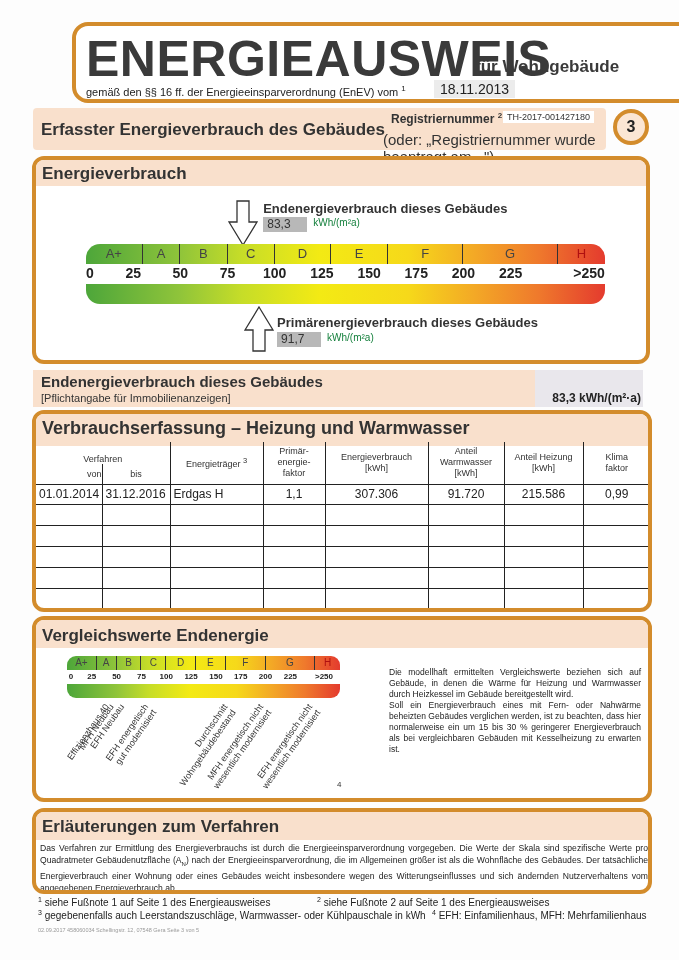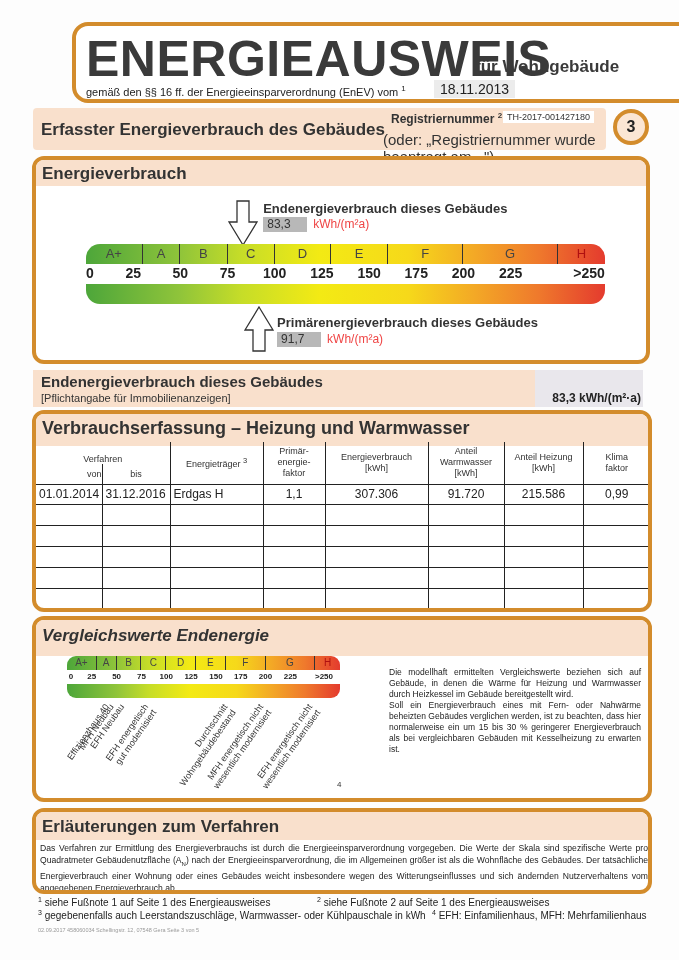--- a/index.html
+++ b/index.html
@@ -33,21 +33,21 @@
   .scale-top { position: absolute; height: 20px; border-radius: 14px 14px 0 0; overflow: hidden;
     background: linear-gradient(to right, #4da63a 0%, #8fc43a 18%, #c6dd28 30%, #f3ea14 45%, #f6d91a 62%, #f3a826 75%, #ef7a2c 87%, #e43b2e 100%); }
   .scale-bot { position: absolute; height: 20px; border-radius: 0 0 14px 14px; overflow: hidden;
     background: linear-gradient(to right, #4da63a 0%, #8fc43a 18%, #c6dd28 30%, #f3ea14 45%, #f6d91a 62%, #f3a826 75%, #ef7a2c 87%, #e43b2e 100%); }
   .cls { position: absolute; top: 0; height: 100%; text-align: center; font-size: 13px; color: #444; border-right: 1.5px solid #333; line-height: 20px; }
   .cls:last-child { border-right: none; color: #b01010; }
   .tick { position: absolute; font-size: 14px; font-weight: bold; color: #222; transform: translateX(-50%); }
 
   .arrow { position: absolute; }
   .val-box { position: absolute; background: #b8b8b8; font-size: 12px; color: #333; padding: 0 4px; width: 44px; height: 15px; line-height: 15px; }
-  .unit { position: absolute; font-size: 12px; color: #ef4444; }
+  .unit { position: absolute; font-size: 10px; color: #15803d; }
   .ev-label { position: absolute; font-size: 13px; font-weight: bold; color: #333; }
 
   
   #end-bar { position: absolute; left: 33px; top: 370px; width: 610px; height: 37px; background: #f9e0cc; }
   #end-bar-title { position: absolute; left: 8px; top: 3px; font-size: 15px; font-weight: bold; color: #333; }
   #end-bar-sub { position: absolute; left: 8px; top: 22px; font-size: 11px; color: #333; }
   #end-bar-val-bg { position: absolute; right: 0; top: 0; width: 108px; height: 37px; background: #e9e7ec; }
   #end-bar-val { position: absolute; right: 2px; top: 21px; font-size: 12px; font-weight: bold; color: #222; }
 
   
@@ -244,21 +244,21 @@
           <td class="empty"></td>
           <td class="empty"></td>
           <td class="empty"></td>
           <td class="empty"></td>
         </tr>
       </tbody>
   </table>
 </div>
 
 <div class="box" id="vg-box">
-  <div class="sec-head" style="height:36px;font-style:italic;">
+  <div class="sec-head" style="height:28px;">
       <span style="top:6px;">Vergleichswerte Endenergie</span>
     </div>
   <div class="scale-top" id="vg-scale-top" style="left:31px; top:36px; width:273px; height:14px; border-radius:9px 9px 0 0;">
       <div class="cls" style="left: 0px; width: 29.7818px; font-size: 10px; line-height: 14px;">A+</div>
       <div class="cls" style="left: 29.7818px; width: 19.8545px; font-size: 10px; line-height: 14px;">A</div>
       <div class="cls" style="left: 49.6364px; width: 24.8182px; font-size: 10px; line-height: 14px;">B</div>
       <div class="cls" style="left: 74.4545px; width: 24.8182px; font-size: 10px; line-height: 14px;">C</div>
       <div class="cls" style="left: 99.2727px; width: 29.7818px; font-size: 10px; line-height: 14px;">D</div>
       <div class="cls" style="left: 129.055px; width: 29.7818px; font-size: 10px; line-height: 14px;">E</div>
       <div class="cls" style="left: 158.836px; width: 39.7091px; font-size: 10px; line-height: 14px;">F</div>

